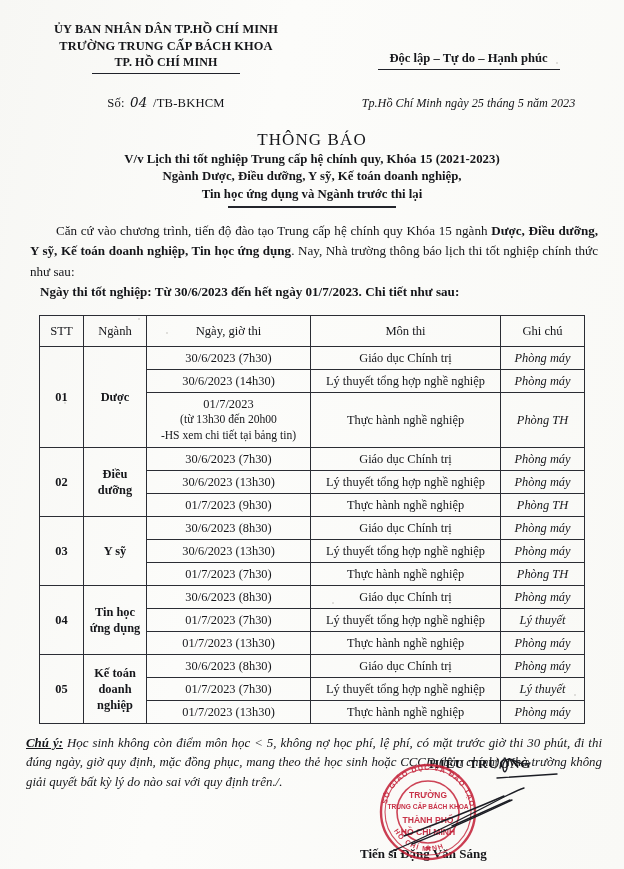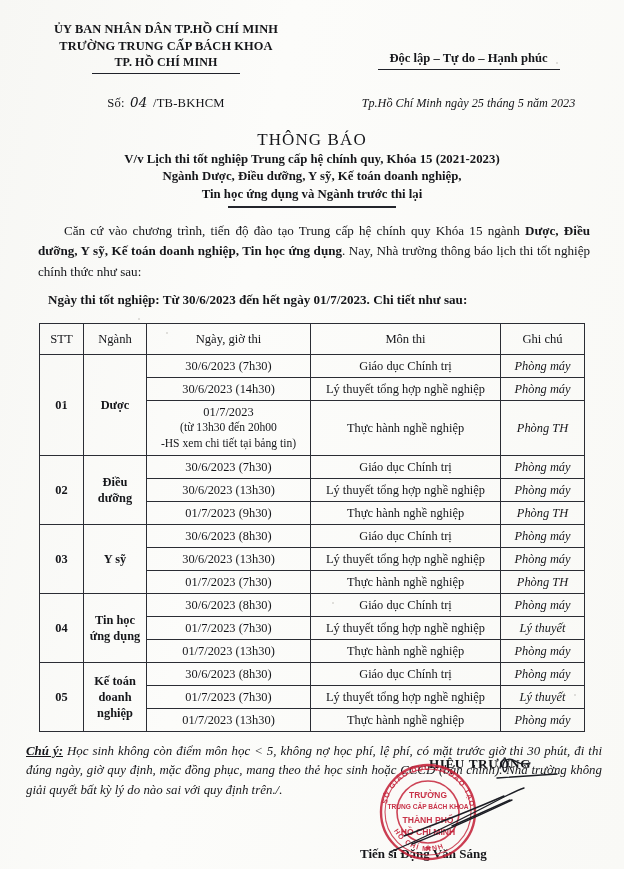--- a/index.html
+++ b/index.html
@@ -111,21 +111,21 @@
     margin: 3px auto 0 auto;
   }
 
   
   .body-text {
     margin: 13px 26px 0 30px;
     font-size: 13.1px;
     line-height: 20.5px;
     text-align: justify;
   }
-  .body-text p { margin: 8px; }
+  .body-text p { margin: 0; }
   .indent { text-indent: 26px; }
   .b { font-weight: bold; }
   .lead-line {
     margin-top: 4px;
     font-weight: bold;
     text-indent: 10px;
   }
 
   
   table.sched {

